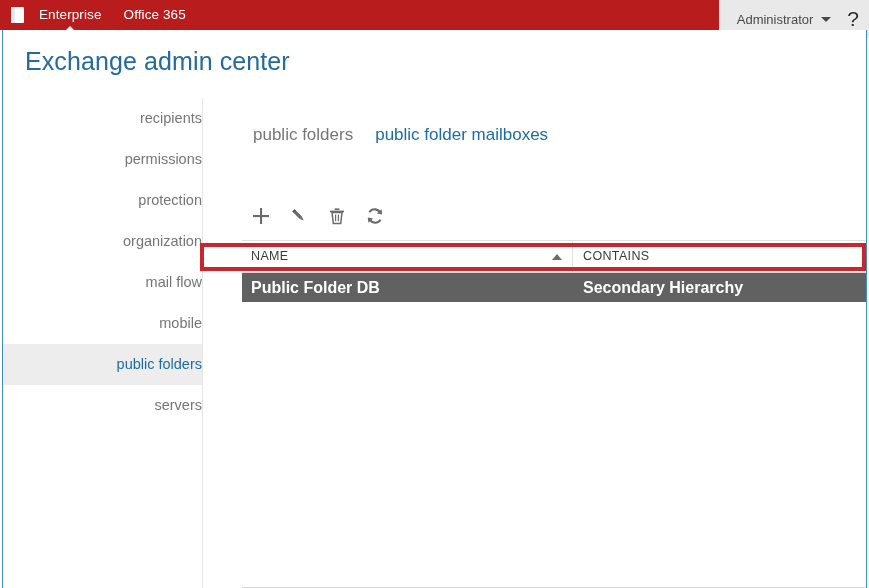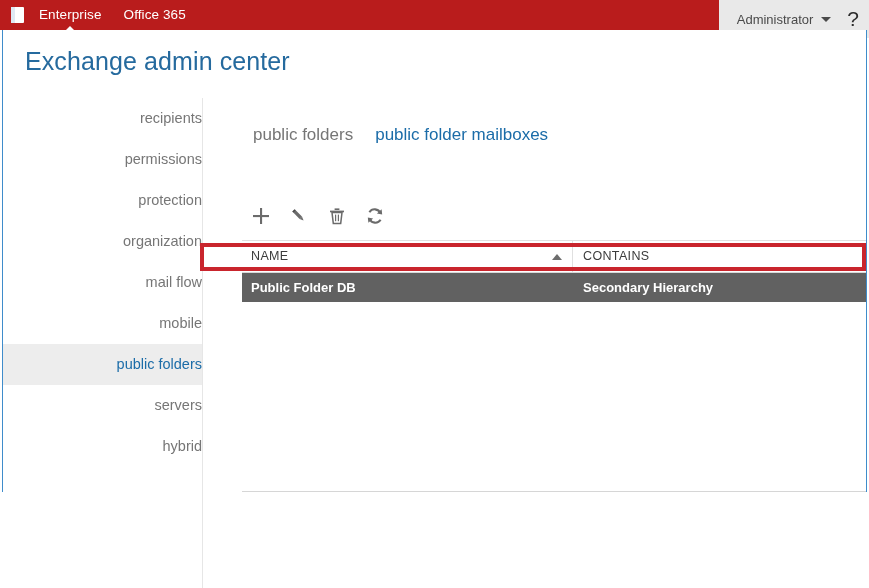--- a/index.html
+++ b/index.html
@@ -102,21 +102,21 @@
     font-weight: 400;
     cursor: pointer;
   }
 
   
   .app-frame {
     position: absolute;
     top: 30px;
     left: 2px;
     width: 865px;
-    height: 462px;
+    height: 558px;
     border-left: 1px solid #3f8ccb;
     border-right: 1px solid #3f8ccb;
     box-sizing: border-box;
     background: #ffffff;
   }
 
   .page-title {
     position: absolute;
     left: 22px;
     top: 17px;
@@ -245,21 +245,21 @@
     position: relative;
     height: 29px;
   }
   .trow {
     display: flex;
     align-items: center;
     height: 29px;
     background: #616161;
     color: #ffffff;
     font-weight: bold;
-    font-size: 13px;
+    font-size: 16px;
     cursor: pointer;
   }
   .td.name {
     width: 331px;
     padding-left: 9px;
     box-sizing: border-box;
     white-space: nowrap;
   }
   .td.contains {
     padding-left: 10px;
@@ -313,21 +313,20 @@
 
   <div class="left-nav">
     <div class="nav-item">recipients</div>
     <div class="nav-item">permissions</div>
     <div class="nav-item">protection</div>
     <div class="nav-item">organization</div>
     <div class="nav-item">mail flow</div>
     <div class="nav-item">mobile</div>
     <div class="nav-item selected">public folders</div>
     <div class="nav-item">servers</div>
-    <div class="nav-item">hybrid</div>
   </div>
 
   <div class="content">
 
     <div class="tabs">
       <div class="tab">public folders</div>
       <div class="tab active">public folder mailboxes</div>
     </div>
 
     <div class="toolbar">

